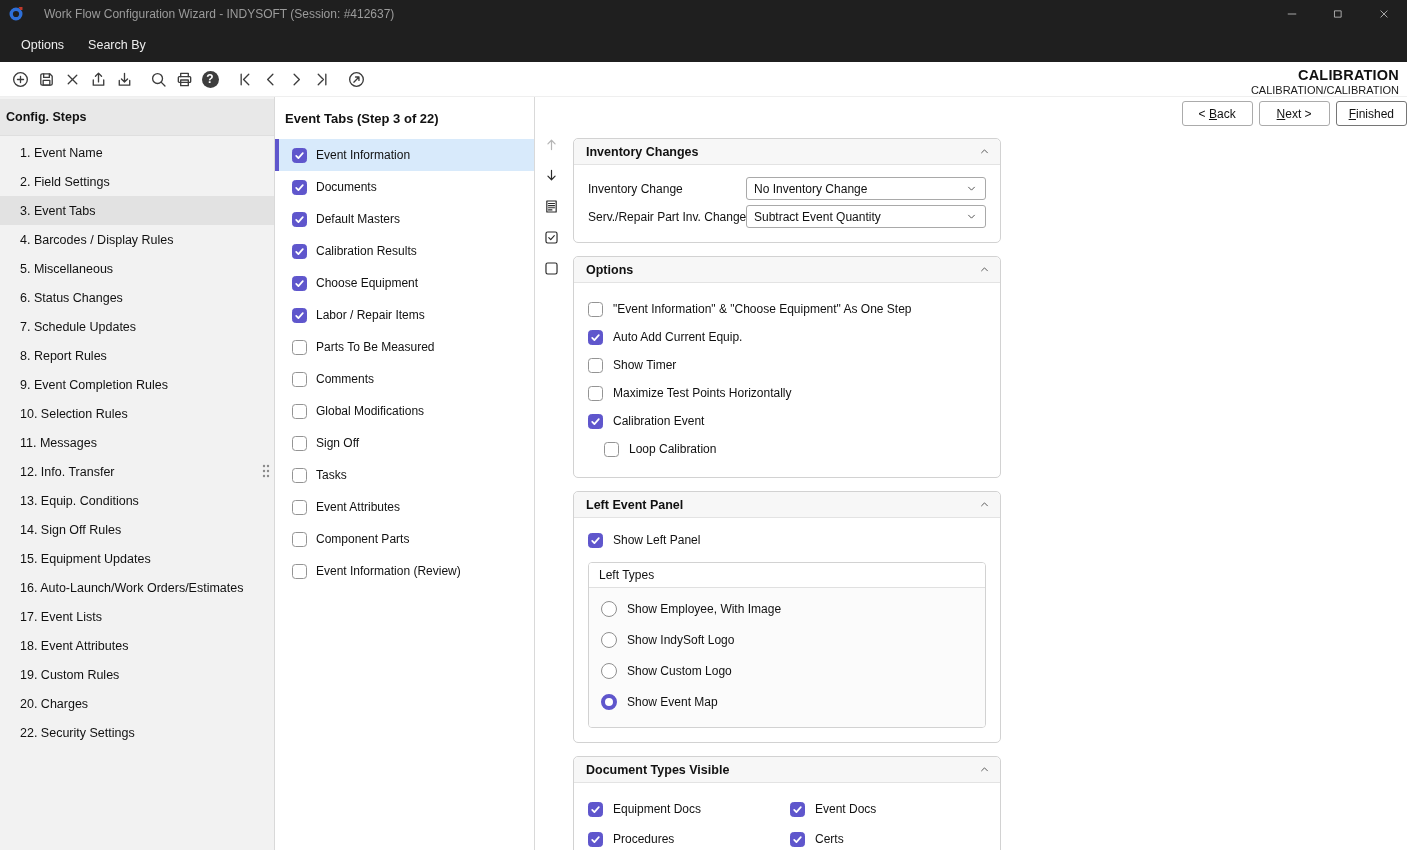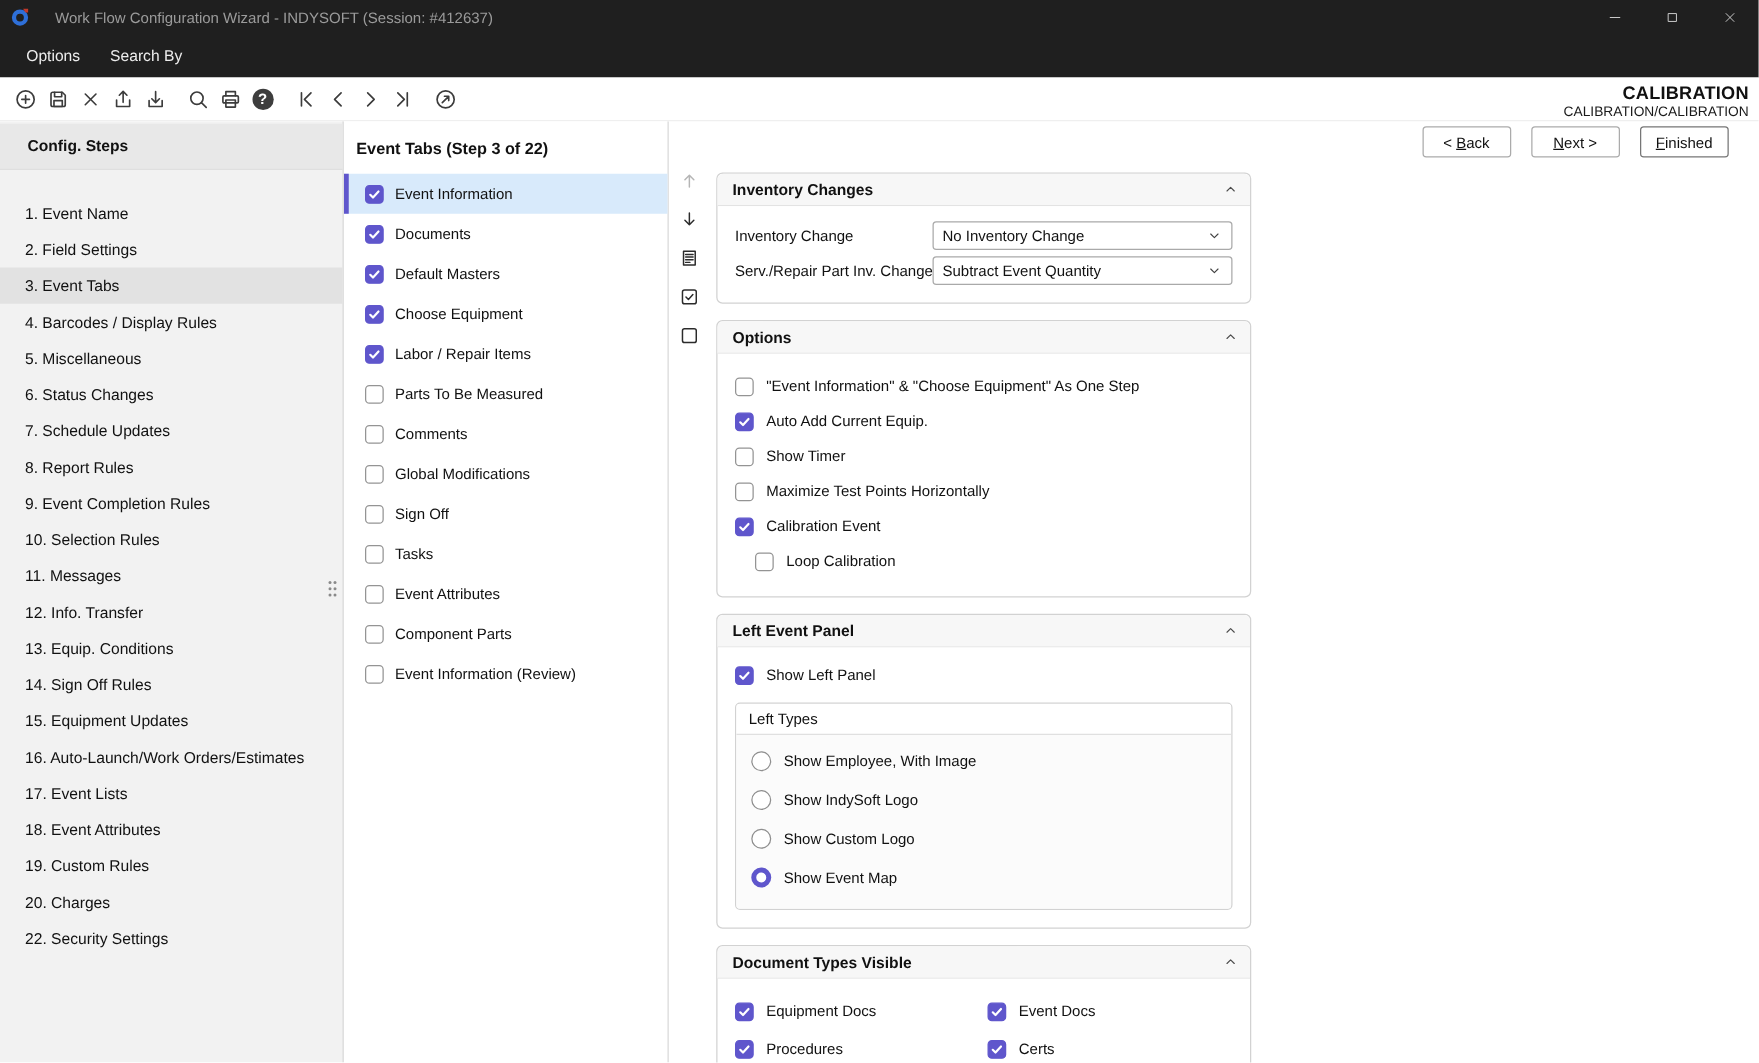--- a/index.html
+++ b/index.html
@@ -35,33 +35,33 @@
     display:flex;align-items:center;justify-content:center}
   .tb-btn svg{width:19px;height:19px}
   .tb-gap{width:8px}
   .help-badge{width:17px;height:17px;background:#3d3d3d;color:#fff;border-radius:50%;
     font-size:12px;font-weight:bold;display:flex;align-items:center;justify-content:center}
 
   
   .context{position:absolute;top:67px;right:8px;text-align:right;z-index:6}
   .context-title{font-size:14.5px;font-weight:bold;letter-spacing:.2px}
   .context-sub{font-size:11px;color:#1a1a1a;margin-top:1px}
-  .wizard-btns{position:absolute;top:101px;right:24px;display:flex;gap:16px;z-index:6}
+  .wizard-btns{position:absolute;top:101px;right:0;display:flex;gap:6px;z-index:6}
   .wbtn{min-width:71px;height:25px;background:#fff;border:1px solid #ababab;
     border-radius:3px;font-size:12px;color:#111;padding:0 12px}
   .wbtn.primary{border-color:#767676}
   .wbtn u{text-decoration:underline}
 
   
   .content{position:absolute;top:97px;left:0;right:0;bottom:0;display:flex;overflow:hidden}
 
   .sidebar{width:275px;flex:none;background:#f2f2f2;border-right:1px solid #d9d9d9;position:relative}
   .side-head{height:37px;background:#e8e8e8;border-bottom:1px solid #dfdfdf;
-    display:flex;align-items:center;padding-left:22px;font-size:12.5px;font-weight:bold;margin-top:2px}
-  .steps{margin-top:20px}
+    display:flex;align-items:center;padding-left:6px;font-size:12.5px;font-weight:bold;margin-top:2px}
+  .steps{margin-top:2px}
   .step{height:29px;display:flex;align-items:center;padding-left:20px;font-size:12.5px;color:#111;white-space:nowrap}
   .step.sel{background:#e2e2e2}
   .splitter{position:absolute;right:4px;top:366px;color:#8a8a8a;background:none;border:none}
 
   .listcol{width:260px;flex:none;border-right:1px solid #d9d9d9;background:#fff;padding-top:14px}
   .list-title{font-size:13px;font-weight:bold;padding-left:10px;margin-bottom:13px;white-space:nowrap}
   .tab-row{height:32px;display:flex;align-items:center;gap:9px;padding-left:13px;
     border-left:4px solid transparent}
   .tab-row.sel{background:var(--sel-bg);border-left-color:var(--accent)}
   .tab-row .lbl{font-size:12px;white-space:nowrap}
@@ -301,20 +301,28 @@
             </svg>
           </span>
           <span class="lbl">Default Masters</span>
         </div>
         <div class="tab-row">
           <span class="cb on">
             <svg viewBox="0 0 12 12" fill="none" stroke="#fff" stroke-width="1.9" stroke-linecap="round" stroke-linejoin="round">
               <path d="M2.4 6.4l2.4 2.4 4.8-5.3"></path>
             </svg>
           </span>
+          <span class="lbl">Calibration Results</span>
+        </div>
+        <div class="tab-row">
+          <span class="cb on">
+            <svg viewBox="0 0 12 12" fill="none" stroke="#fff" stroke-width="1.9" stroke-linecap="round" stroke-linejoin="round">
+              <path d="M2.4 6.4l2.4 2.4 4.8-5.3"></path>
+            </svg>
+          </span>
           <span class="lbl">Choose Equipment</span>
         </div>
         <div class="tab-row">
           <span class="cb on">
             <svg viewBox="0 0 12 12" fill="none" stroke="#fff" stroke-width="1.9" stroke-linecap="round" stroke-linejoin="round">
               <path d="M2.4 6.4l2.4 2.4 4.8-5.3"></path>
             </svg>
           </span>
           <span class="lbl">Labor / Repair Items</span>
         </div>

